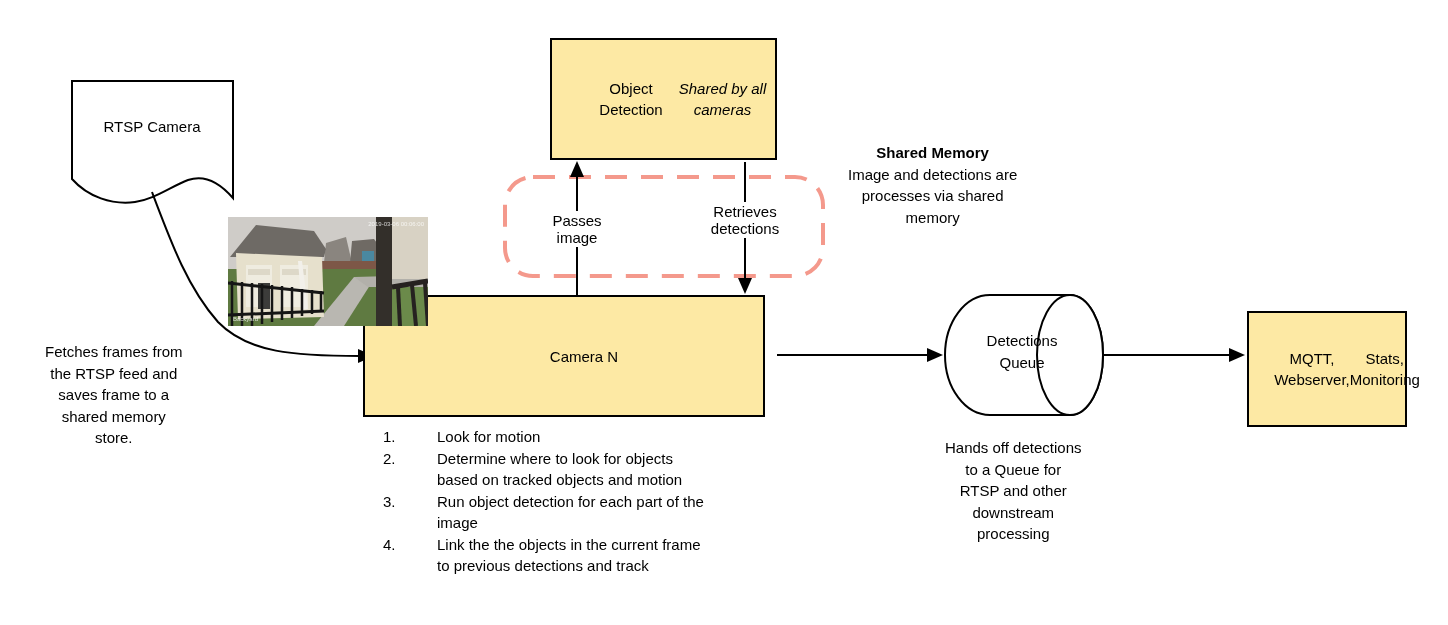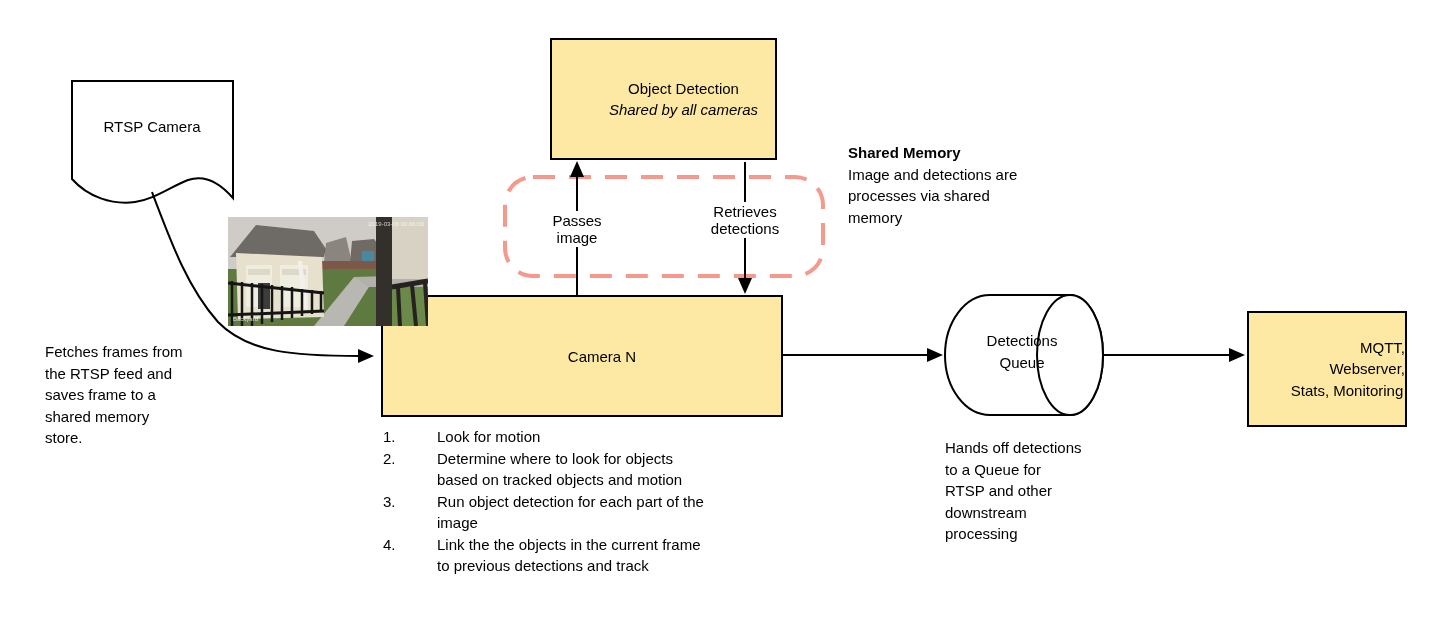--- a/index.html
+++ b/index.html
@@ -3,28 +3,28 @@
 <meta charset="utf-8">
 <style>
   html,body{margin:0;padding:0;background:#ffffff;}
   #stage{
     position:relative;width:1448px;height:625px;background:#ffffff;
     font-family:"Liberation Sans","DejaVu Sans",sans-serif;color:#000;overflow:hidden;
   }
   #connectors{position:absolute;left:0;top:0;width:1448px;height:625px;}
   .box{
     position:absolute;background:var(--box_fill,#FDE9A4);border:2px solid var(--box_border,#000);
-    display:flex;flex-direction:column;align-items:center;justify-content:center;
-    font-size:15px;line-height:21px;text-align:right;box-sizing:border-box;padding-left:40px;
+    display:flex;flex-direction:row;align-items:center;justify-content:center;
+    font-size:15px;line-height:21px;text-align:center;box-sizing:border-box;padding-left:40px;
   }
   .od-box{left:550px;top:38px;width:227px;height:122px;}
   .od-sub{font-style:italic;}
-  .camera-box{left:381px;top:295px;width:402px;height:122px;}
+  .camera-box{left:363px;top:295px;width:402px;height:122px;}
   .mqtt-box{left:1247px;top:311px;width:160px;height:116px;line-height:21.5px;}
-  .note{position:absolute;font-size:15px;line-height:21.5px;}
+  .note{position:absolute;font-size:15px;line-height:21.5px;text-align:center;}
   .note span{display:block;}
   .fetch-note{left:45px;top:341px;}
   .sm-note{left:848px;top:142px;}
   .sm-title{font-weight:bold;}
   .queue-note{left:945px;top:437px;}
   .rtsp-label{position:absolute;left:82px;top:118px;width:140px;text-align:center;font-size:15px;}
   .flow-label{position:absolute;background:#fff;text-align:center;font-size:15px;line-height:17px;padding:1px 0;}
   .flow-label span{display:block;}
   .passes-label{left:537px;top:211px;width:80px;}
   .retrieves-label{left:693px;top:202px;width:104px;}

